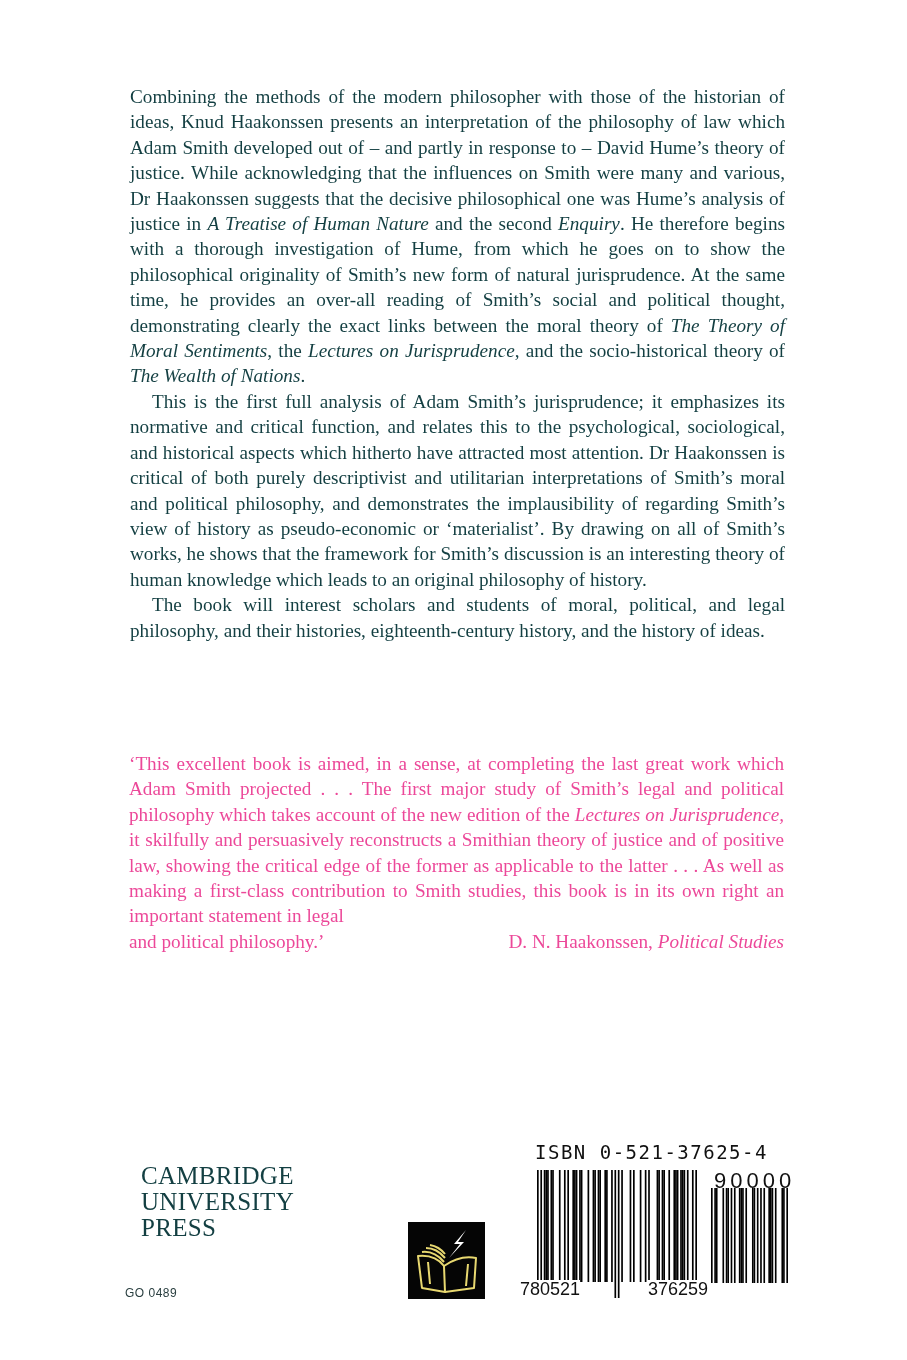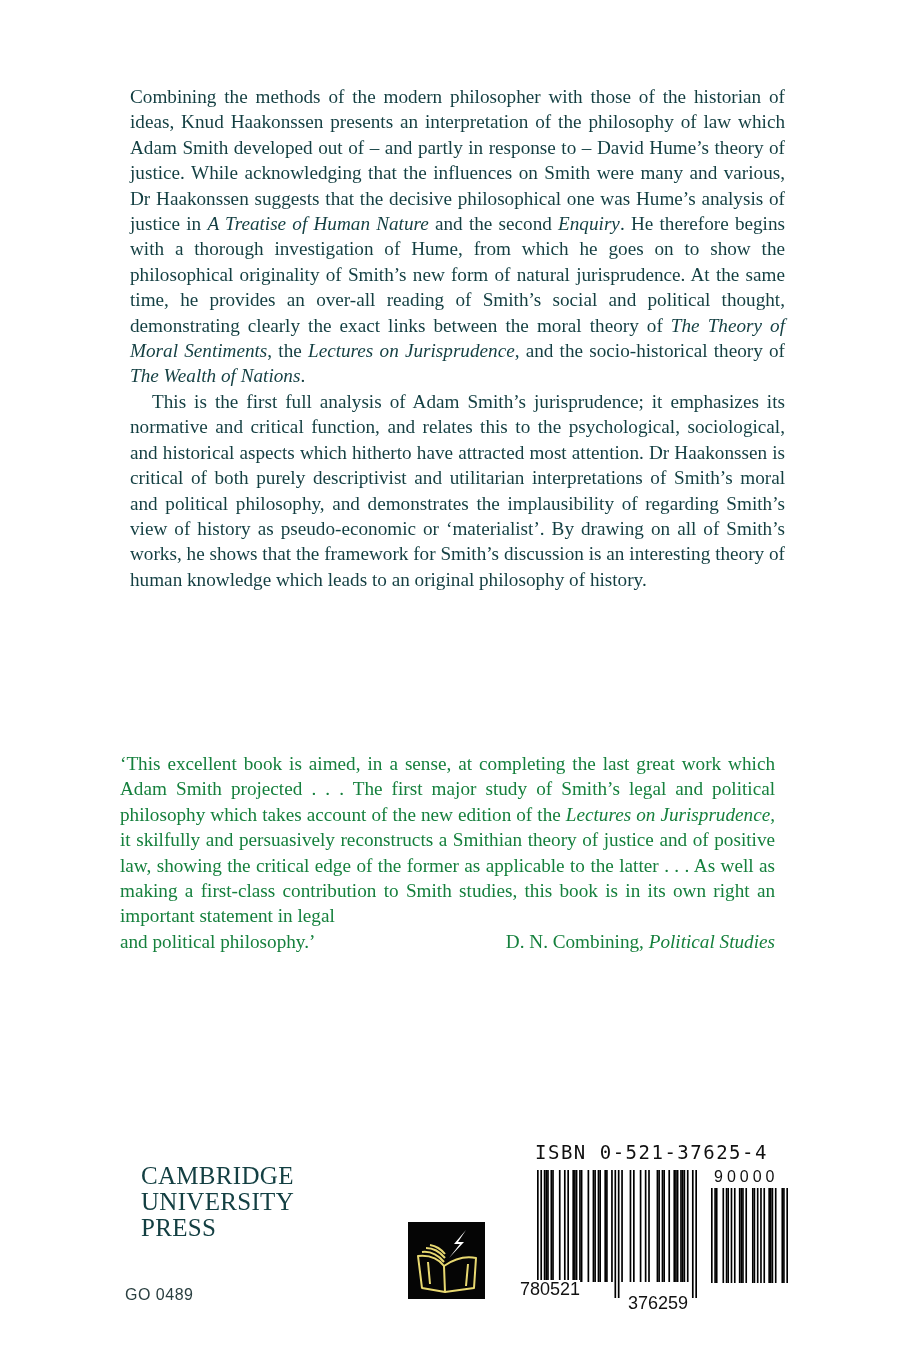--- a/index.html
+++ b/index.html
@@ -7,72 +7,73 @@
   .blurb {
     position:absolute; left:130px; top:84px; width:655px;
     font-family:"Liberation Serif", "DejaVu Serif", serif;
     font-size:19.2px; line-height:25.4px; color:#133f42;
     text-align:justify;
   }
   .blurb p { margin:0; text-indent:0; }
   .blurb p.indent { text-indent:22px; }
   .blurb i { font-style:italic; }
   .review {
-    position:absolute; left:120px; top:751px; width:655px;
+    position:absolute; left:129px; top:751px; width:655px;
     font-family:"Liberation Serif", "DejaVu Serif", serif;
-    font-size:19.2px; line-height:25.4px; color:#15803d;
+    font-size:19.2px; line-height:25.4px; color:#ec4899;
     text-align:justify;
   }
   .review p { margin:0; }
   .attribution-line { display:flex; justify-content:space-between;gap:47px; }
   .publisher {
     position:absolute; left:125px; top:1163px;
     font-family:"Liberation Serif", "DejaVu Serif", serif;
     font-size:25px; line-height:26px; color:#133f42; letter-spacing:0.3px;margin-left:16px;
   }
   .code {
     position:absolute; left:125px; top:1286px;
     font-family:"Liberation Sans", "DejaVu Sans", sans-serif;
-    font-size:16px; color:#2a3f40; letter-spacing:0.5px;
+    font-size:12px; color:#2a3f40; letter-spacing:0.5px;
   }
   .logo {
     position:absolute; left:408px; top:1222px; width:77px; height:77px;
     background:#050505;
   }
   .isbn-text {
     position:absolute; left:535px; top:1141px;
     font-family:"DejaVu Sans Mono", "Liberation Mono", monospace;
     font-size:19px; letter-spacing:1.5px; color:#111;
   }
   .barcode { position:absolute; left:537px; top:1170px; width:160px; height:128px; }
   .addon { position:absolute; left:711px; top:1188px; width:77px; height:95px; }
   .addon-digits {
     position:absolute; left:714px; top:1168px;
     font-family:"Liberation Sans", "DejaVu Sans", sans-serif;
-    font-size:16px; letter-spacing:4px; color:#111;
+    font-size:22px; letter-spacing:4px; color:#111;
   }
   .ean-digits {
     position:absolute; top:1280px;
     font-family:"Liberation Sans", "DejaVu Sans", sans-serif;
     font-size:18px; color:#111; background:#fff; line-height:18px;
   }
 </style>
 </head>
 <body>
 
 <div class="blurb">
   <p><span>Combining the methods of the modern philosopher with those of the historian of ideas, Knud Haakonssen presents an interpretation of the philosophy of law which Adam Smith developed out of – and partly in response to – David Hume’s theory of justice. While acknowledging that the influences on Smith were many and various, Dr Haakonssen suggests that the decisive philosophical one was Hume’s analysis of justice in </span><i>A Treatise of Human Nature</i><span> and the second </span><i>Enquiry</i><span>. He therefore begins with a thorough investigation of Hume, from which he goes on to show the philosophical originality of Smith’s new form of natural jurisprudence. At the same time, he provides an over-all reading of Smith’s social and political thought, demonstrating clearly the exact links between the moral theory of </span><i>The Theory of Moral Sentiments</i><span>, the </span><i>Lectures on Jurisprudence</i><span>, and the socio-historical theory of </span><i>The Wealth of Nations</i><span>.</span></p>
   <p class="indent"><span>This is the first full analysis of Adam Smith’s jurisprudence; it emphasizes its normative and critical function, and relates this to the psychological, sociological, and historical aspects which hitherto have attracted most attention. Dr Haakonssen is critical of both purely descriptivist and utilitarian interpretations of Smith’s moral and political philosophy, and demonstrates the implausibility of regarding Smith’s view of history as pseudo-economic or ‘materialist’. By drawing on all of Smith’s works, he shows that the framework for Smith’s discussion is an interesting theory of human knowledge which leads to an original philosophy of history.</span></p>
+  <p class="indent"><span>The book will interest scholars and students of moral, political, and legal philosophy, and their histories, eighteenth-century history, and the history of ideas.</span></p>
 </div>
 
 <div class="review">
   <p id="review-body"><span>‘This excellent book is aimed, in a sense, at completing the last great work which Adam Smith projected . . . The first major study of Smith’s legal and political philosophy which takes account of the new edition of the </span><i>Lectures on Jurisprudence,</i><span> it skilfully and persuasively reconstructs a Smithian theory of justice and of positive law, showing the critical edge of the former as applicable to the latter . . . As well as making a first-class contribution to Smith studies, this book is in its own right an important statement in legal</span></p>
   <div class="attribution-line">
     <span>and political philosophy.’</span>
-    <span><span>D. N. Combining, </span><i>Political Studies</i></span>
+    <span><span>D. N. Haakonssen, </span><i>Political Studies</i></span>
   </div>
 </div>
 
 <div class="publisher">
   <div>CAMBRIDGE</div>
   <div>UNIVERSITY</div>
   <div>PRESS</div>
 </div>
 <div class="code">GO  0489</div>
 
@@ -161,13 +162,13 @@
     <rect x="57.34" y="0" width="1.64" height="95" fill="#000"></rect>
     <rect x="58.98" y="0" width="1.64" height="95" fill="#000"></rect>
     <rect x="60.62" y="0" width="1.64" height="95" fill="#000"></rect>
     <rect x="63.89" y="0" width="1.64" height="95" fill="#000"></rect>
     <rect x="70.45" y="0" width="1.64" height="95" fill="#000"></rect>
     <rect x="72.09" y="0" width="1.64" height="95" fill="#000"></rect>
     <rect x="75.36" y="0" width="1.64" height="95" fill="#000"></rect>
   </svg>
 <div class="ean-digits" style="left:520px;">9</div>
 <div class="ean-digits" style="left:520px;">780521</div>
-<div class="ean-digits" style="left:628px;margin-top:14px;">376259</div>
+<div class="ean-digits" style="left:648px;">376259</div>
 
 </body></html>

